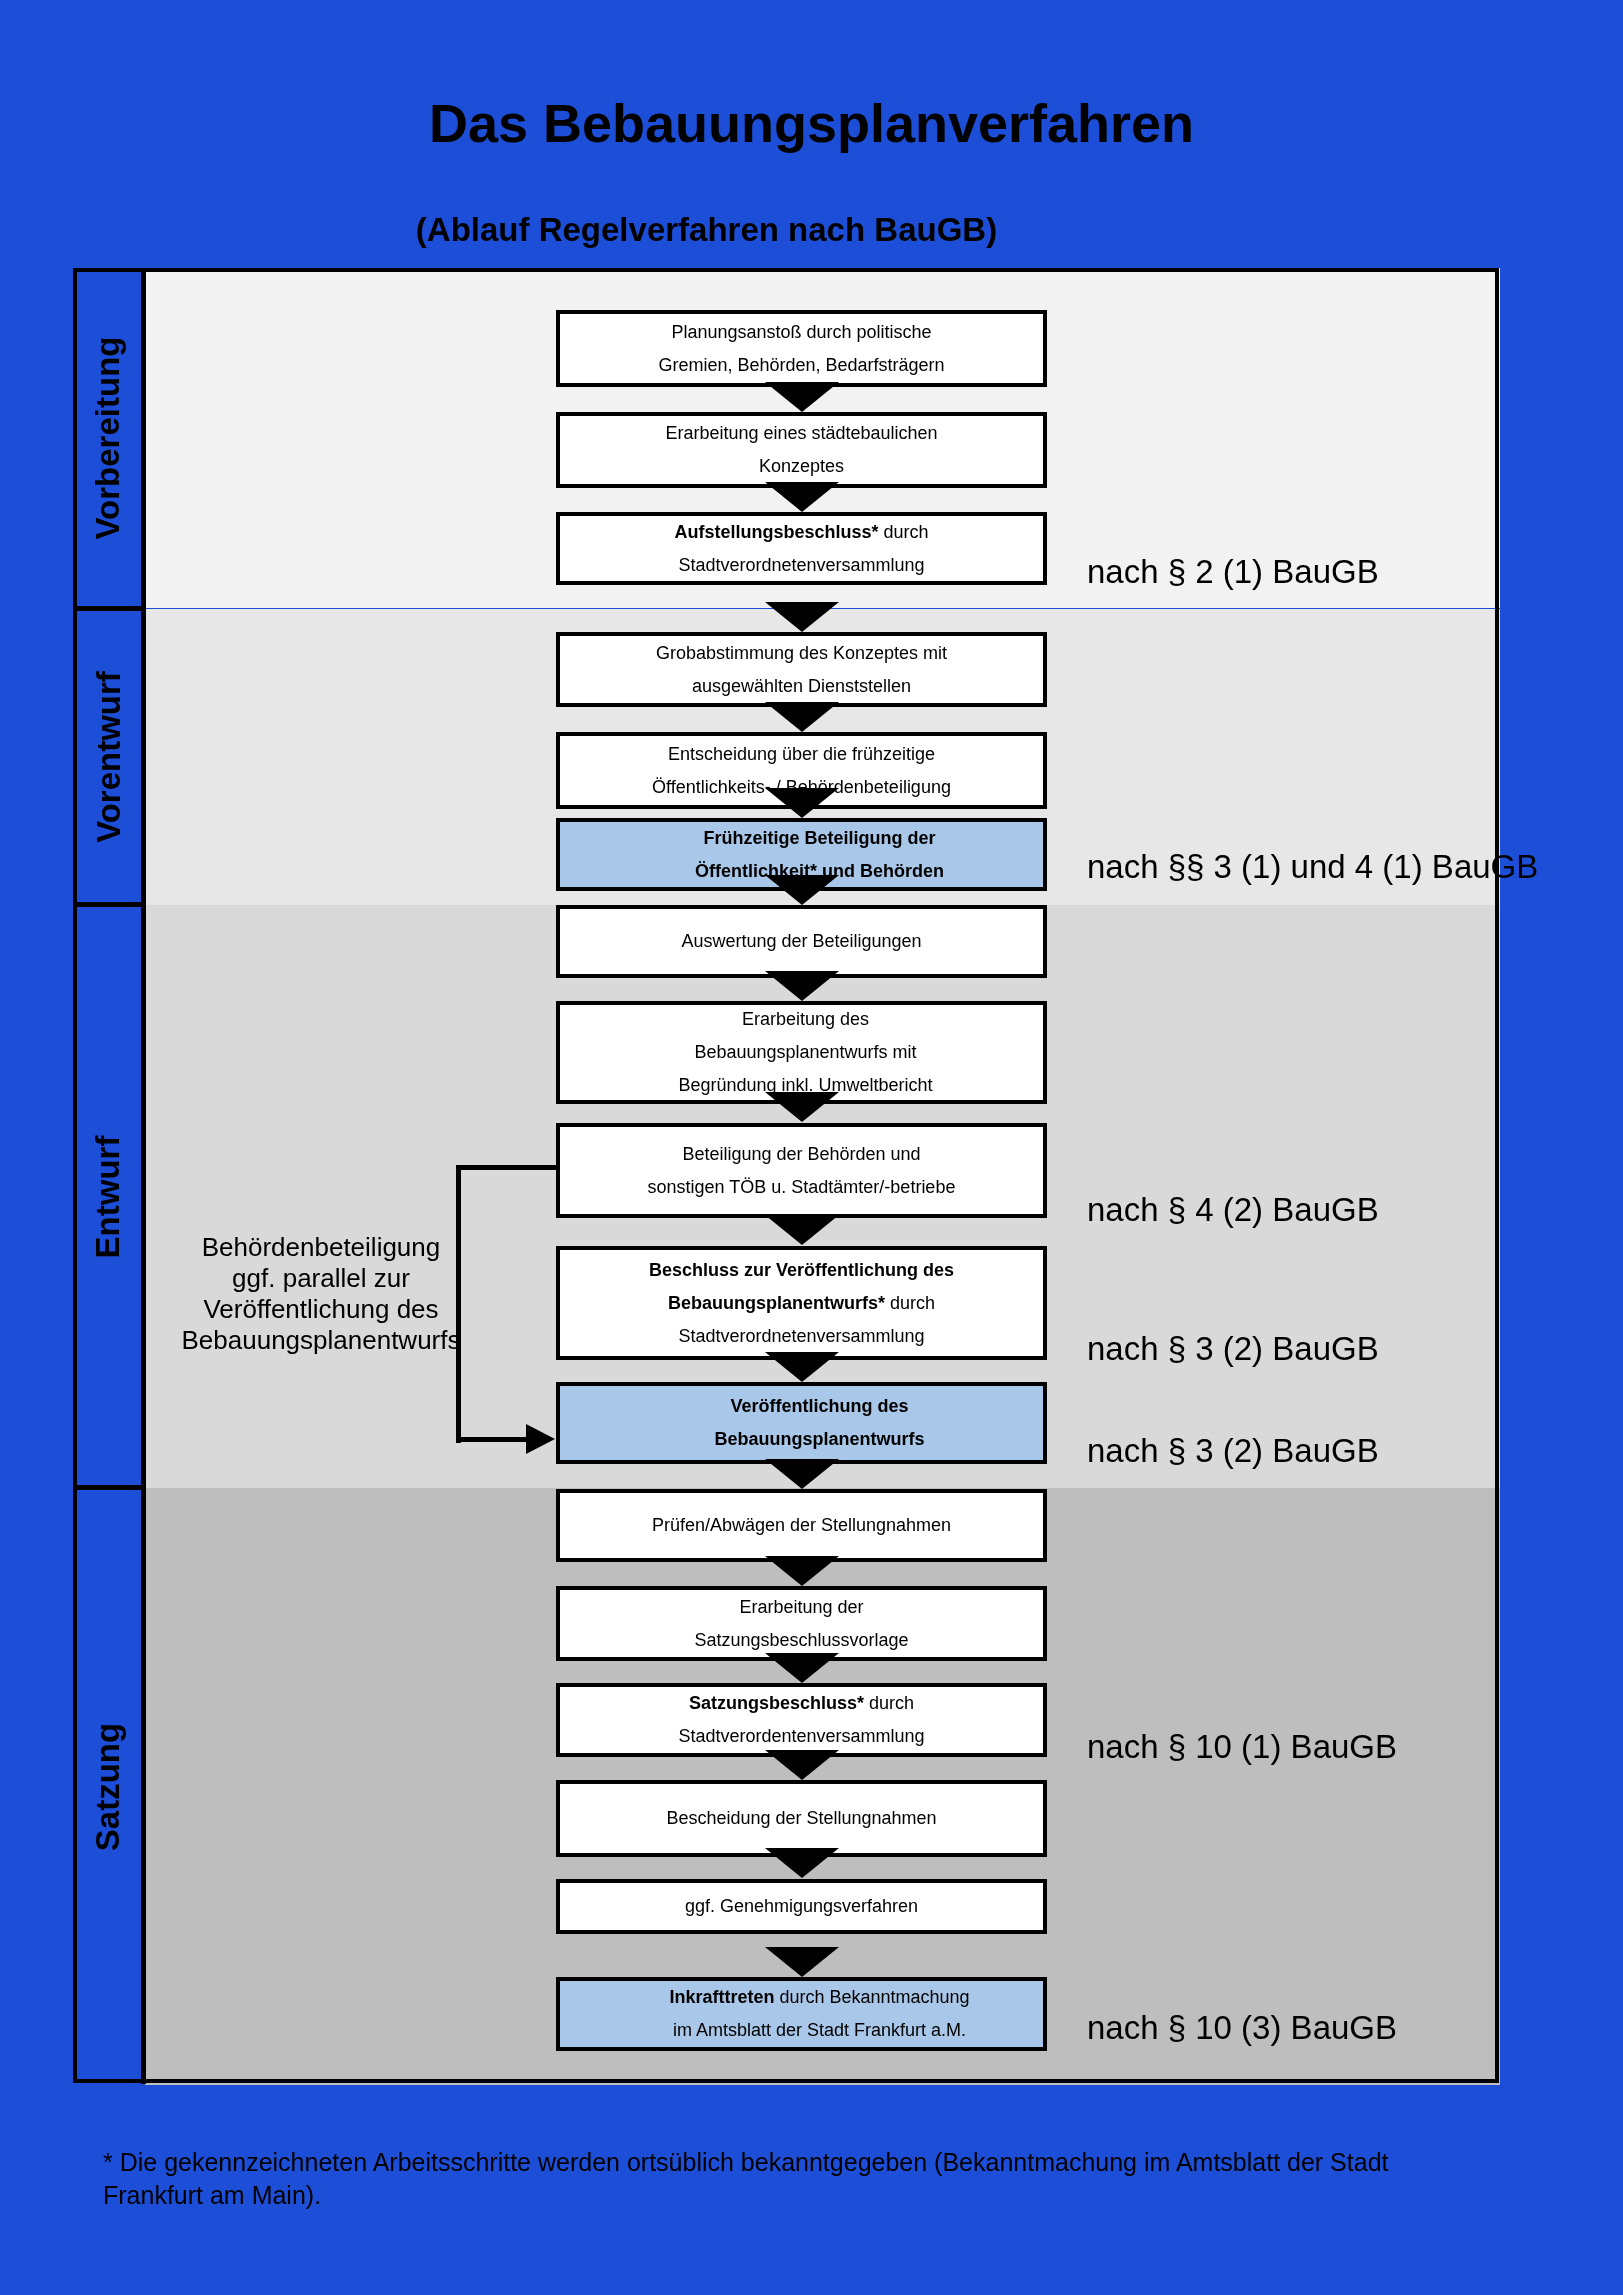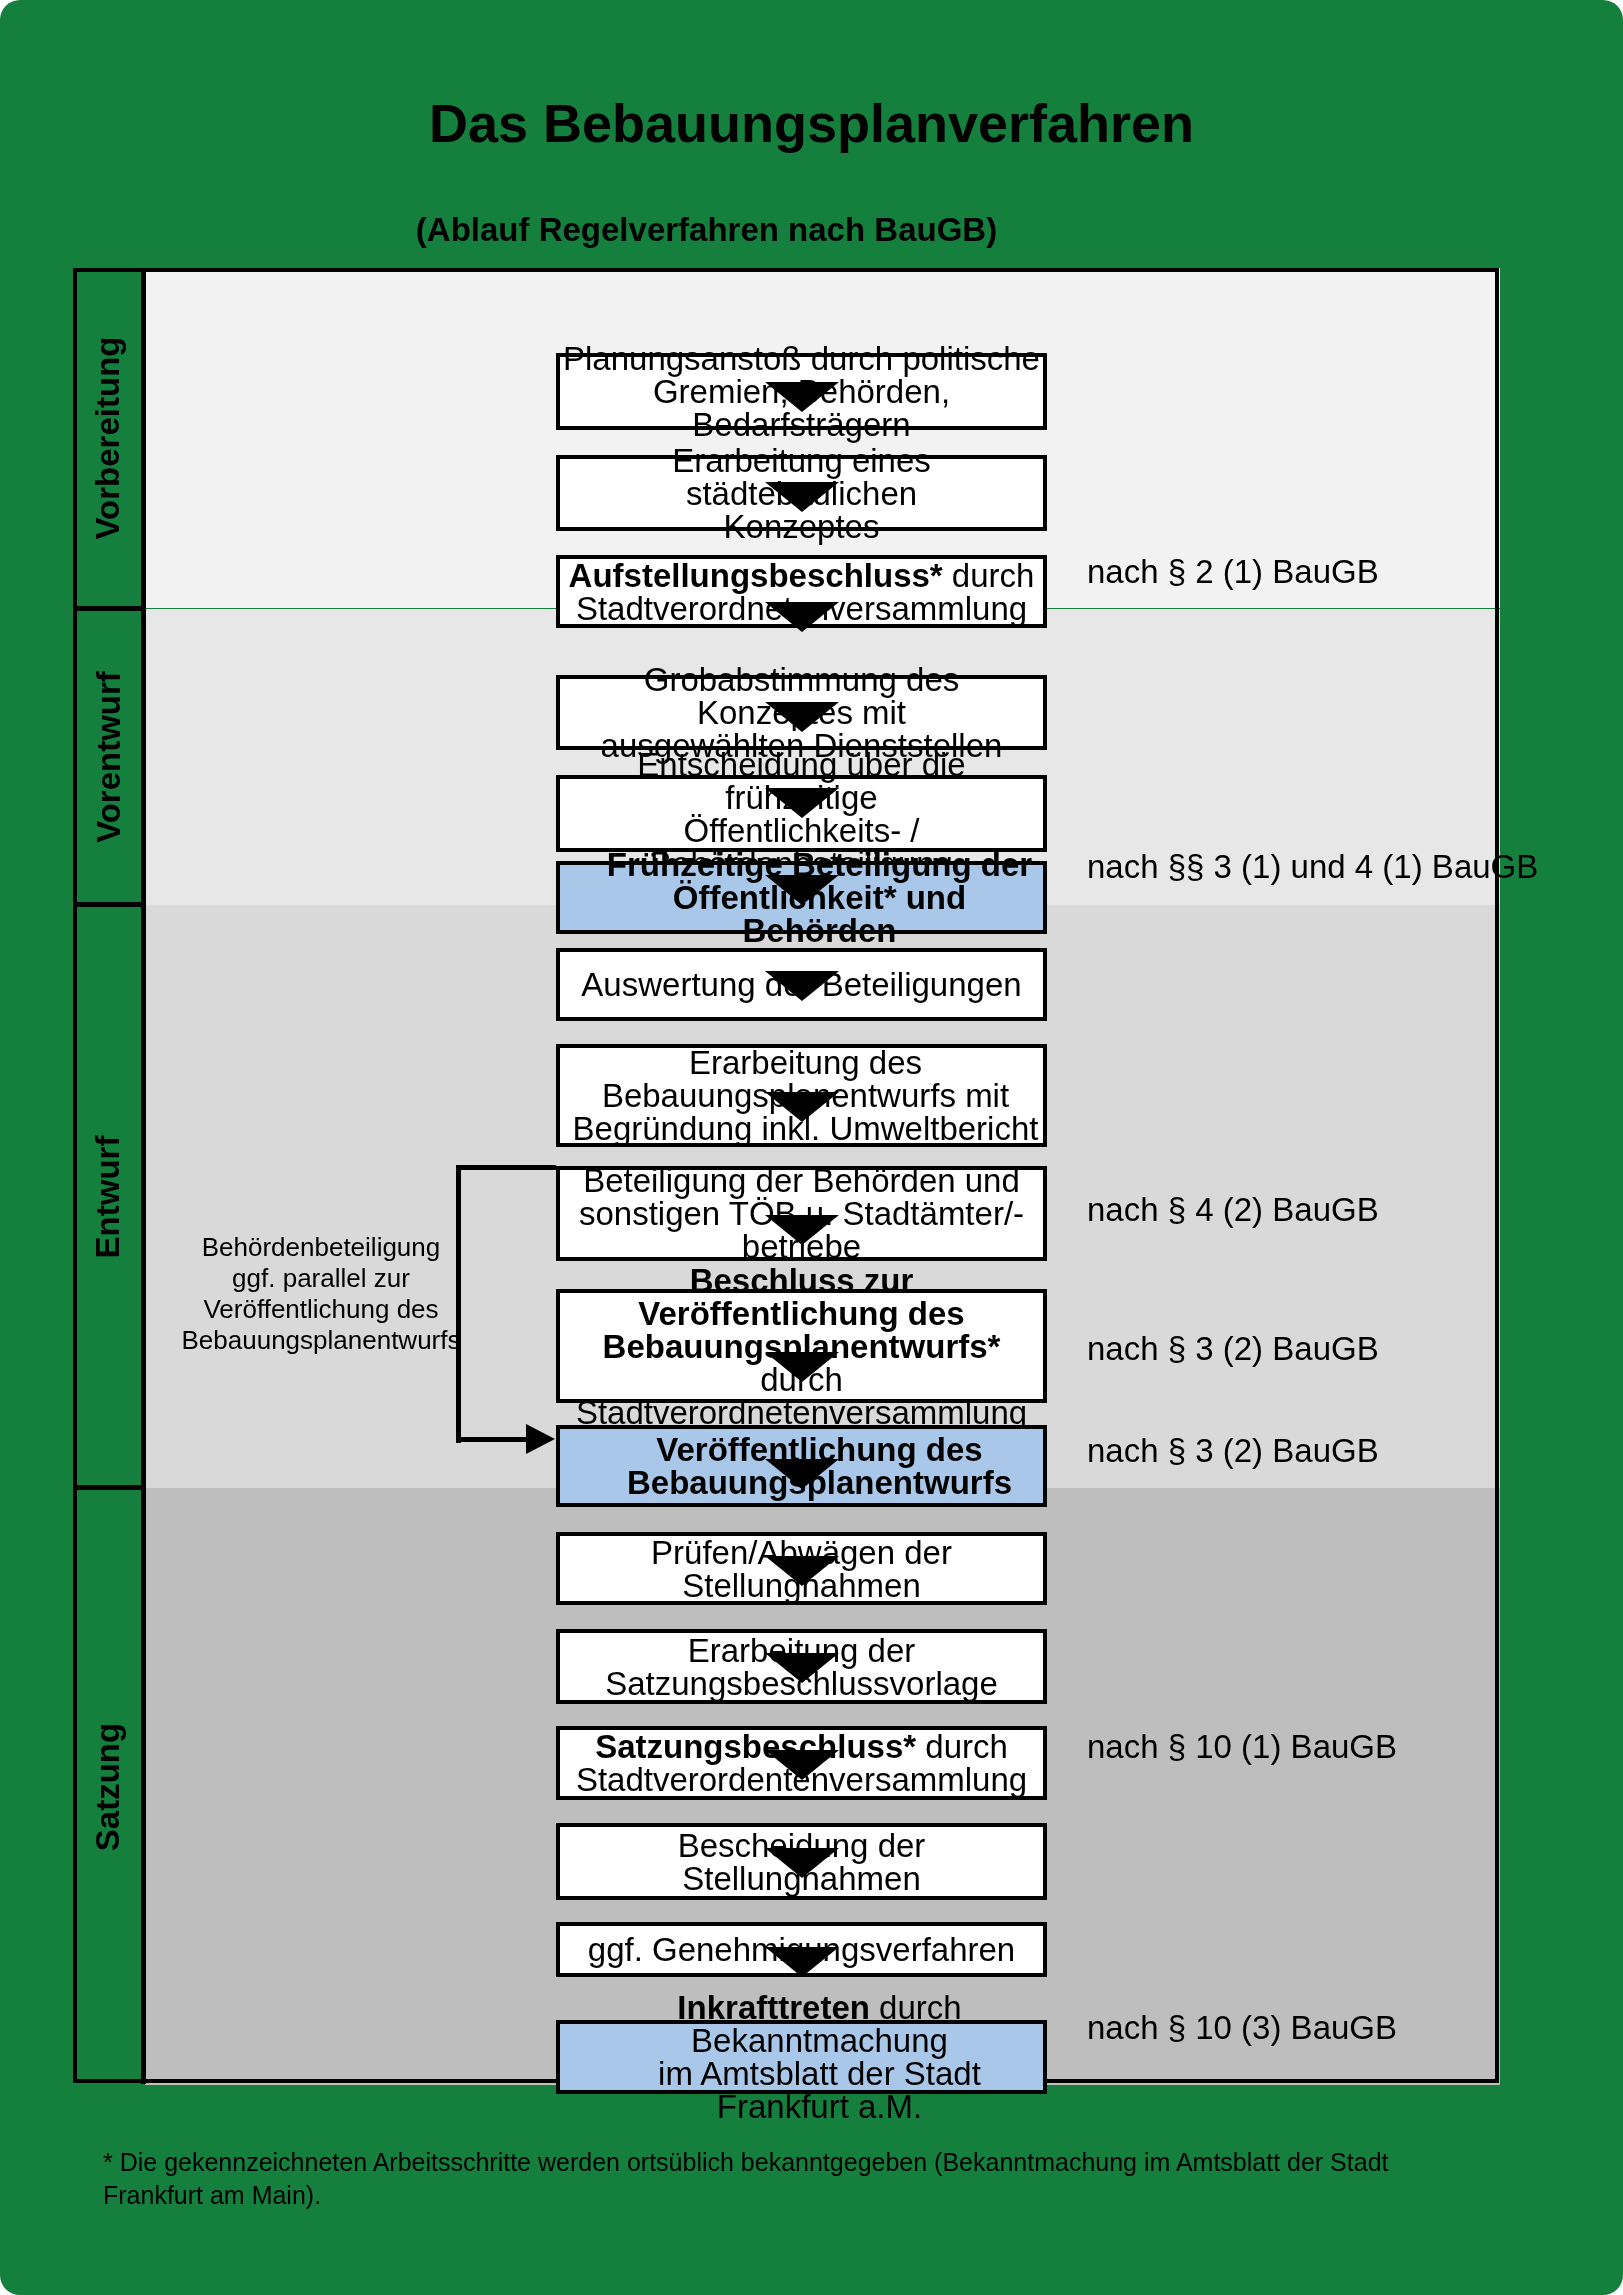--- a/index.html
+++ b/index.html
@@ -1,20 +1,19 @@
 <!DOCTYPE html>
 <html style="--band-vorbereitung: #F2F2F2; --band-vorentwurf: #E7E7E7; --band-entwurf: #D9D9D9; --band-satzung: #BEBEBE; --highlight-blue: #A9C7E8;font-size:10.5px"><head>
 <meta charset="utf-8">
 <style>
   html,body { margin:0; padding:0; background:#ffffff; }
   .page {
-    position:relative; width:1623px; height:2295px; background:#15803d;
+    position:relative; width:1623px; height:2295px; background:#1d4ed8;
     font-family:"Liberation Sans","DejaVu Sans",sans-serif; color:#000;
     overflow:hidden;
-    border-radius:20px;
   }
   .title {
     position:absolute; left:0; top:92px; width:1623px;
     text-align:center; font-size:54px; font-weight:bold; letter-spacing:0;
   }
   .subtitle {
     position:absolute; left:0; top:211px; width:1413px;
     text-align:center; font-size:33px; font-weight:bold;
   }
   
@@ -41,21 +40,21 @@
   .pc4 { top:1488px; height:597px; }
   .phase-cell span {
     transform:rotate(-90deg); white-space:nowrap;
     font-size:33px; font-weight:bold;
   }
   
   .box {
     position:absolute; left:556px; width:491px; box-sizing:border-box;
     background:#ffffff; border:4.6px solid #000;
     display:flex; align-items:center; justify-content:center;
-    text-align:center; font-size:33px; line-height:33px;margin-top:43px;
+    text-align:center; font-size:18px; line-height:33px;
   }
   .box .lbl { white-space:pre-line; padding:0 2.6px; }
   .box.blue { background:var(--highlight-blue,#A9C7E8);padding-left:36px; }
   
   .arrow {
     position:absolute; left:765px; width:0; height:0;
     border-left:37px solid transparent; border-right:37px solid transparent;
     border-top:30px solid #000;
   }
   

